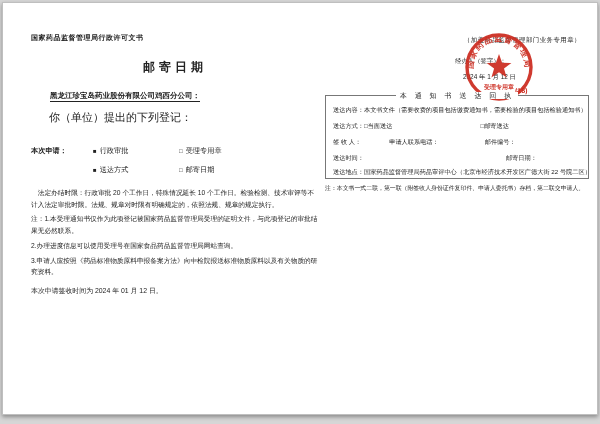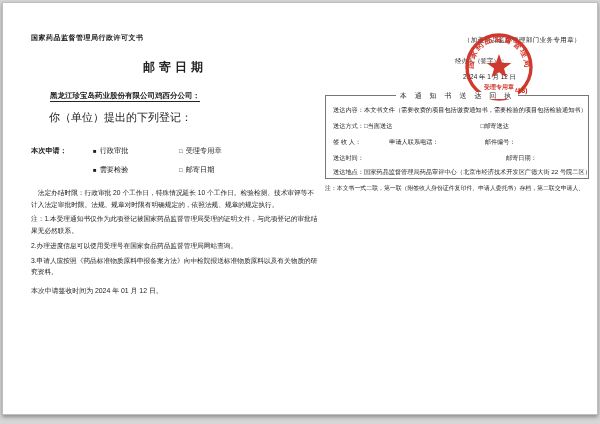--- a/index.html
+++ b/index.html
@@ -64,21 +64,21 @@
         <div class="check">
           <span class="mark">■</span><span>行政审批</span>
         </div>
         <div class="check">
           <span class="mark">□</span><span>受理专用章</span>
         </div>
       </div>
       <div class="apply-row">
         <div class="apply-label"></div>
         <div class="check">
-          <span class="mark">■</span><span>需要检验</span>
+          <span class="mark">■</span><span>送达方式</span>
         </div>
         <div class="check">
           <span class="mark">□</span><span>邮寄日期</span>
         </div>
       </div>
     </div>
 
     <div class="fineprint">
       <p class="indent">法定办结时限：行政审批 20 个工作日，特殊情况延长 10 个工作日。检验检测、技术审评等不计入法定审批时限。法规、规章对时限有明确规定的，依照法规、规章的规定执行。</p>
       <p>注：1.本受理通知书仅作为此项登记被国家药品监督管理局受理的证明文件，与此项登记的审批结果无必然联系。</p>

